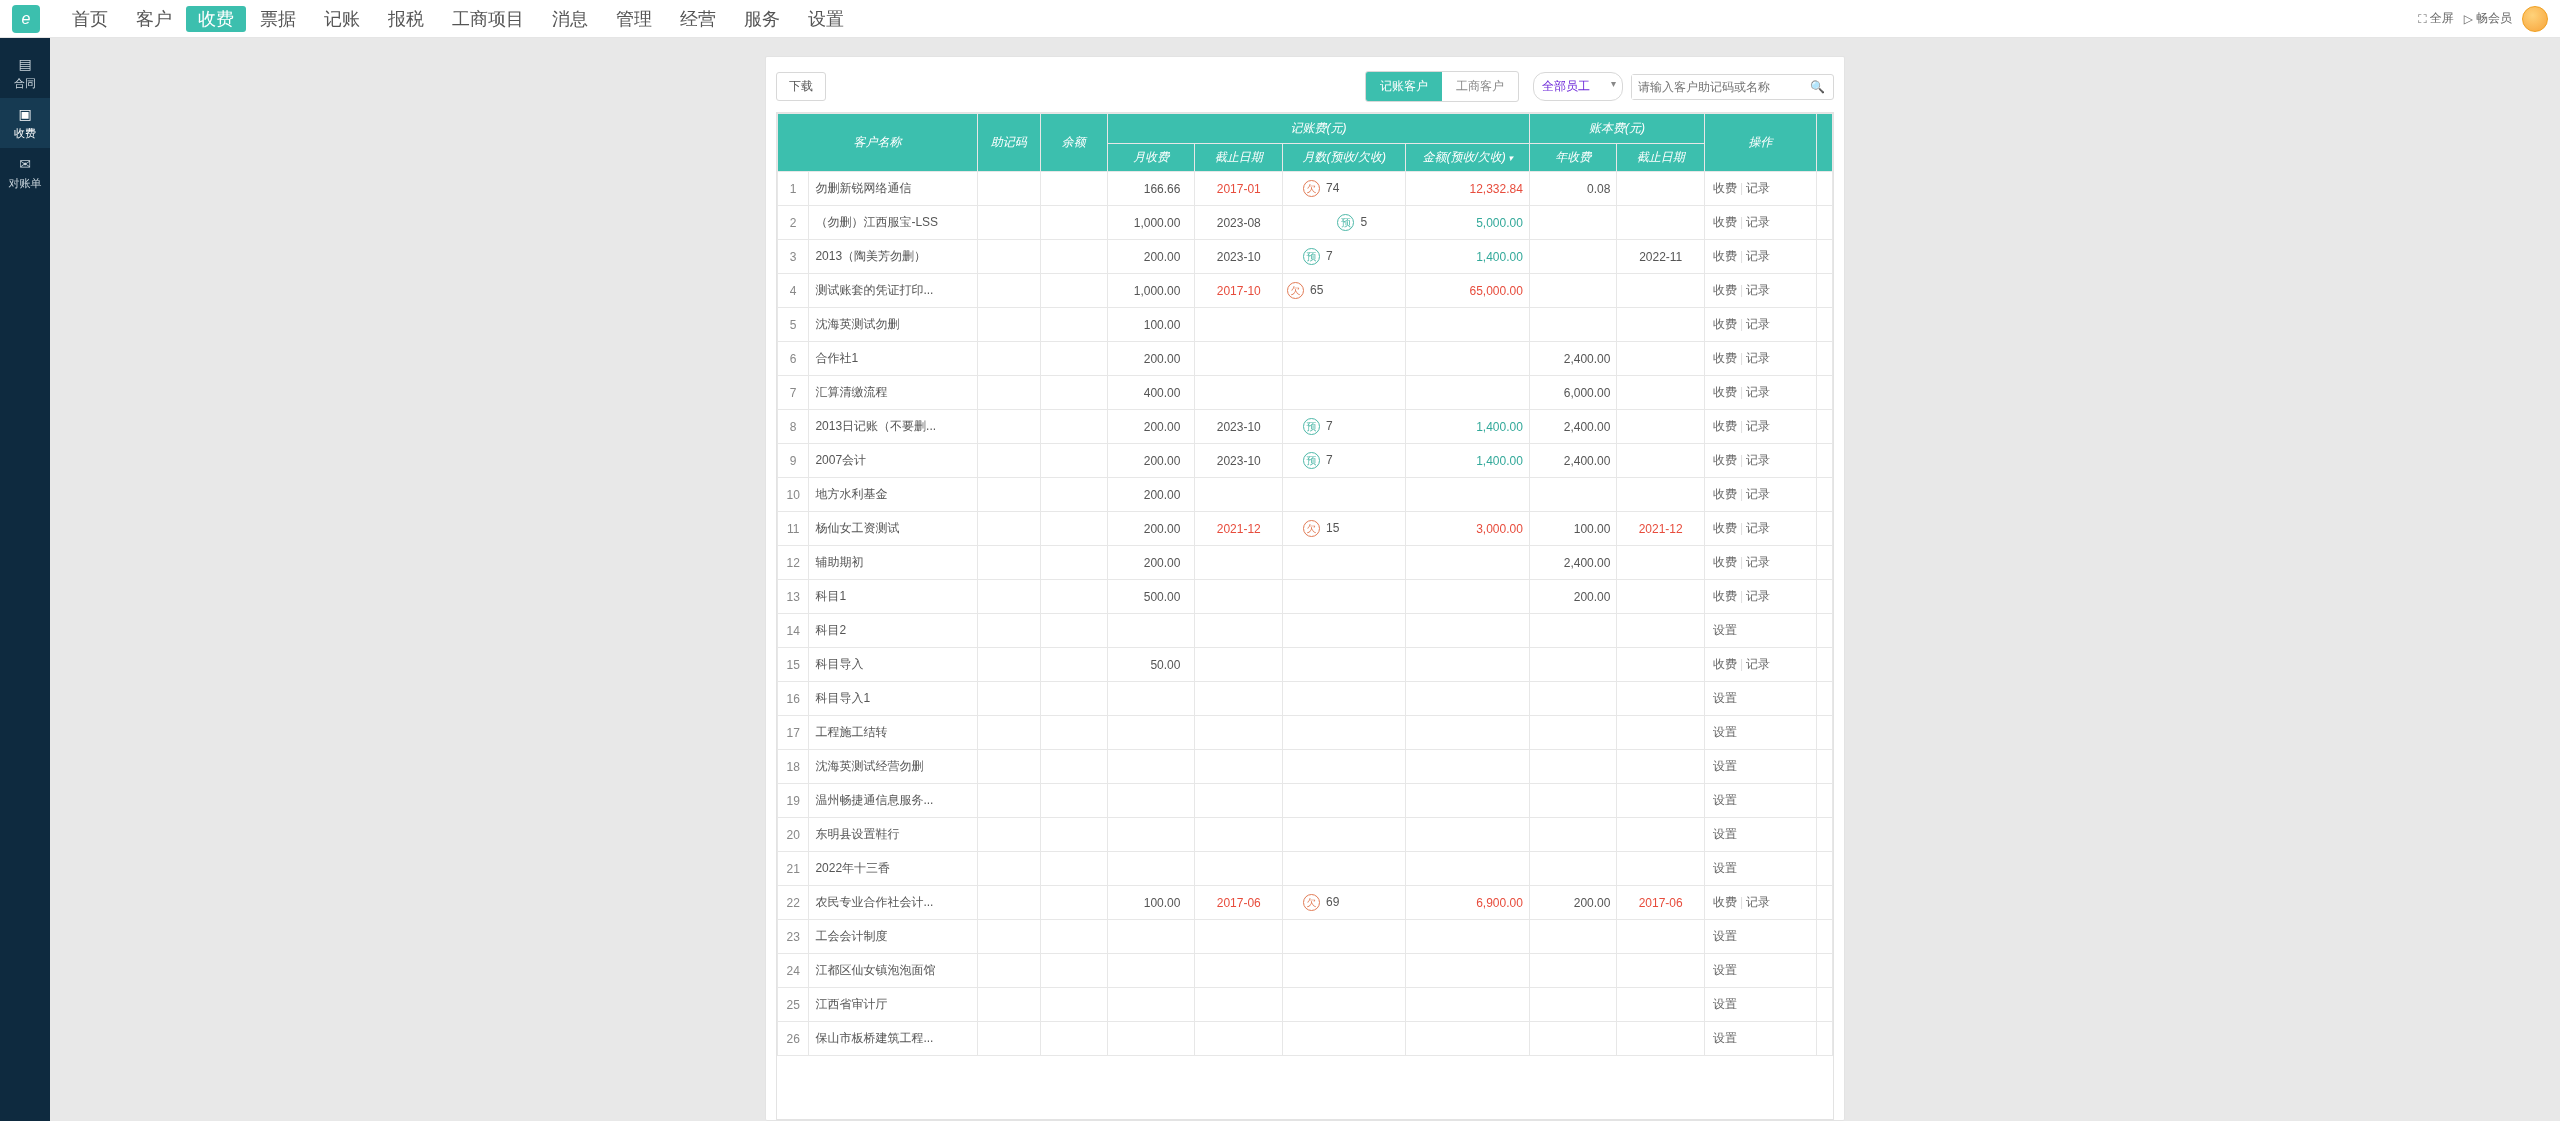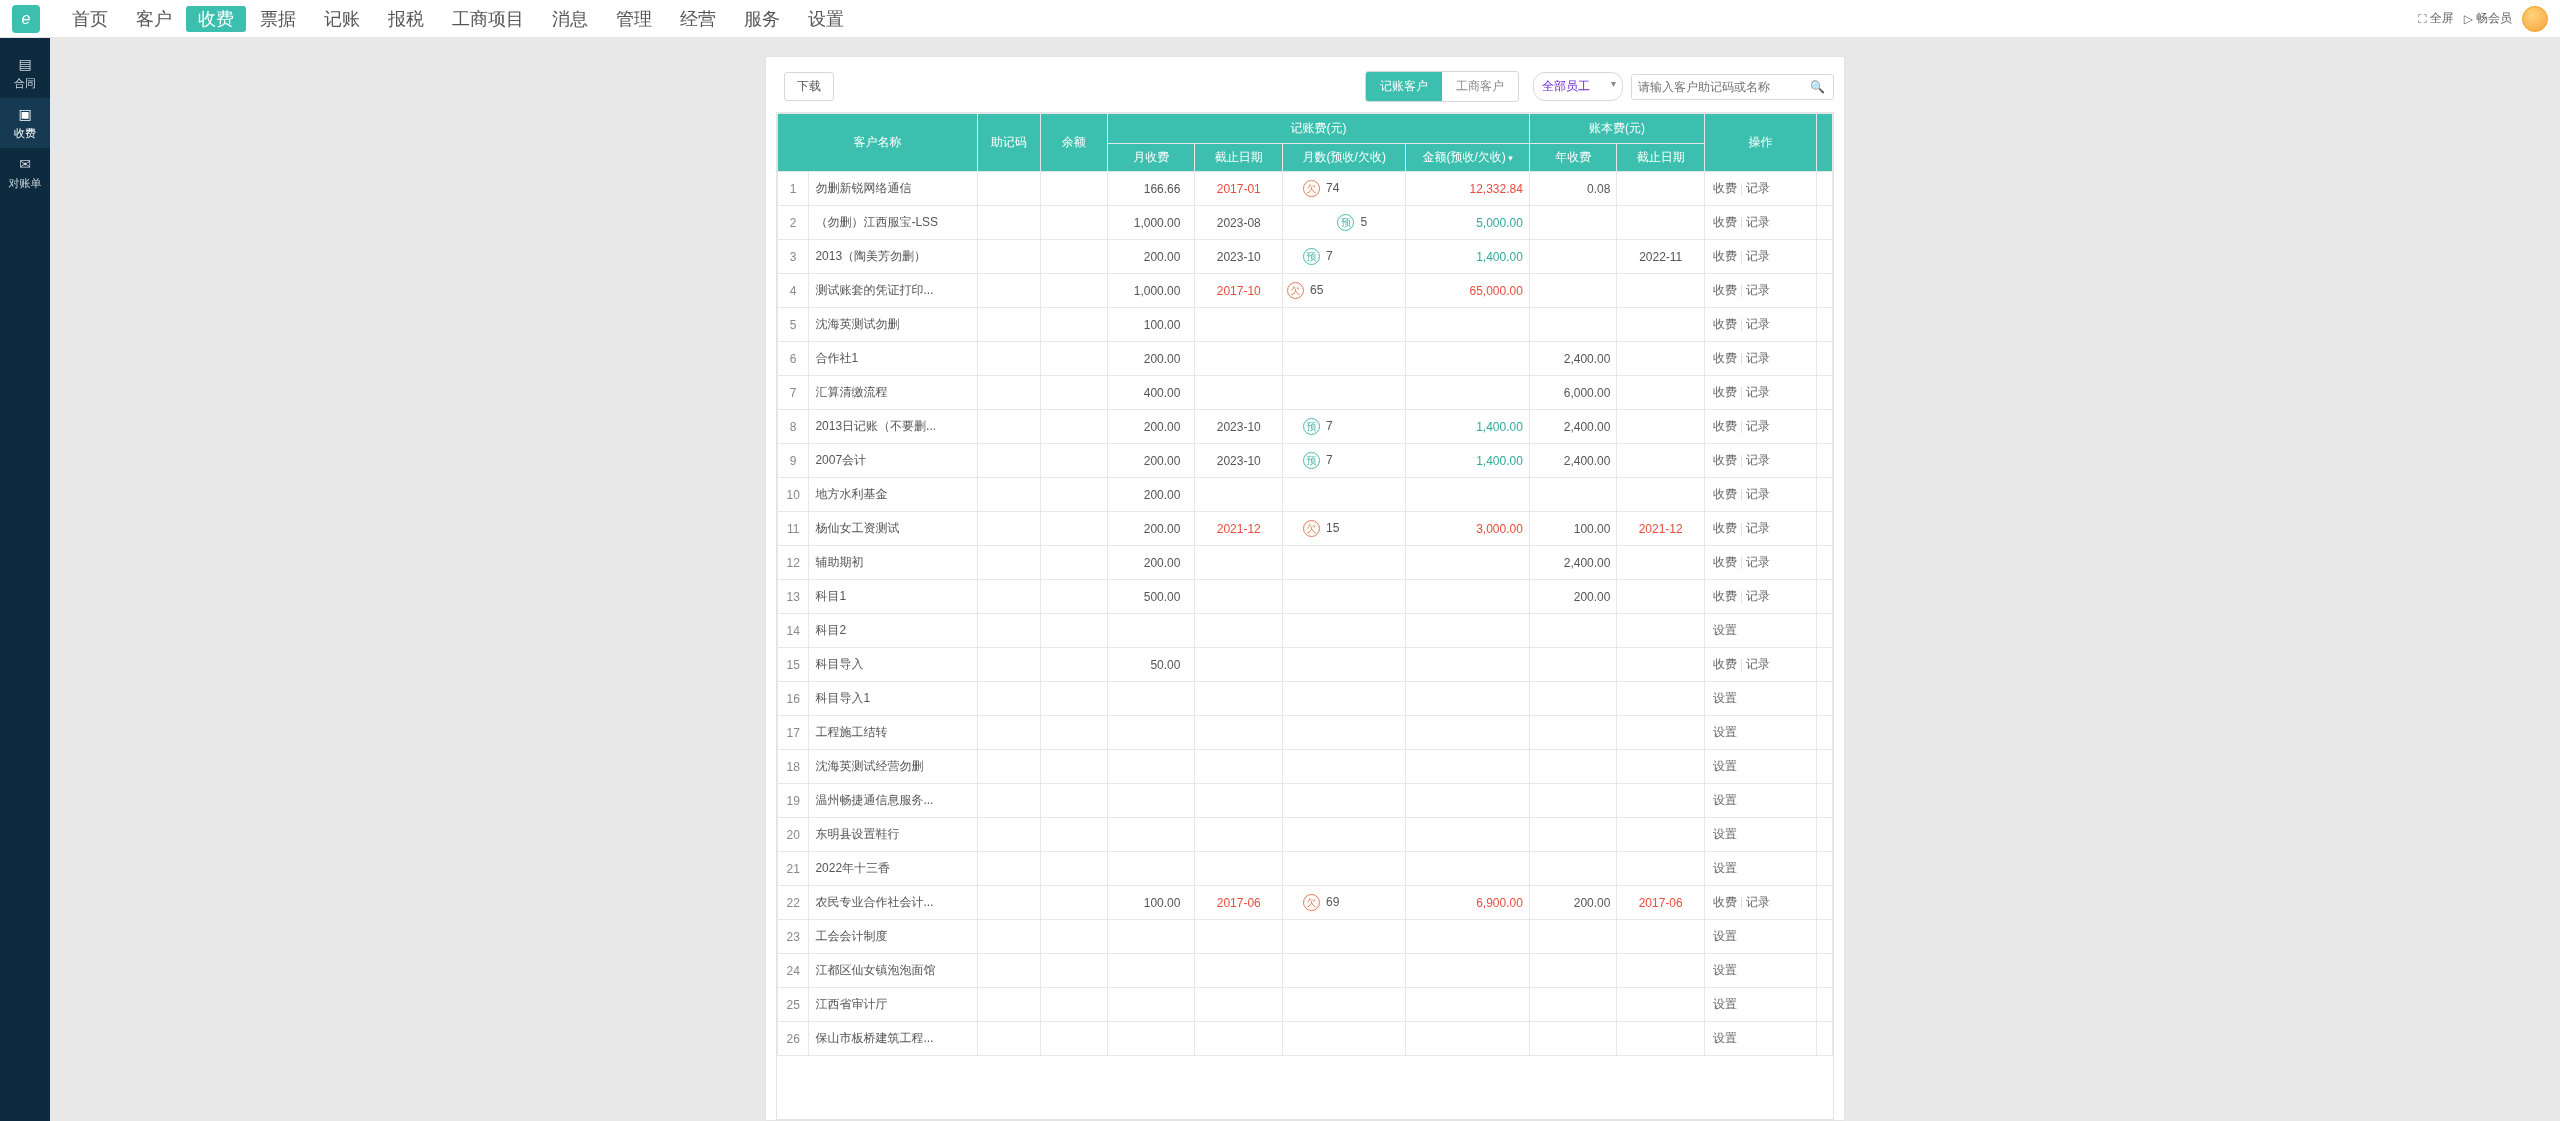--- a/index.html
+++ b/index.html
@@ -20,36 +20,36 @@
 .main { flex: 1; display: flex; overflow: hidden; }
 .sidebar { width: 50px; background: #0e2a3f; display: flex; flex-direction: column; align-items: center; padding-top: 10px; }
 .side-item { width: 50px; height: 50px; display: flex; flex-direction: column; align-items: center; justify-content: center; color: #cbd6dd; font-size: 11px; gap: 3px; cursor: pointer; }
 .side-item.active { background: #163a52; color: #fff; }
 .side-icon { width: 18px; height: 18px; display:flex; align-items:center; justify-content:center; font-size:14px; }
 
 .content { flex: 1; overflow: auto; display: flex; justify-content: center; padding: 18px 0 0 0; }
 .panel { width: 1080px; background: #fff; border: 1px solid #e3e3e3; border-radius: 2px; padding: 14px 10px 0 10px; display:flex; flex-direction:column; }
 
 .toolbar { display: flex; align-items: center; margin-bottom: 10px; }
-.btn { padding: 5px 12px; border: 1px solid #d8d8d8; border-radius: 3px; background: #fff; cursor: pointer; font-size: 12px; color:#555;margin-left:8px; }
+.btn { padding: 5px 12px; border: 1px solid #d8d8d8; border-radius: 3px; background: #fff; cursor: pointer; font-size: 12px; color:#555; }
 .spacer { flex: 1; }
 .tabbtns { display: flex; border: 1px solid #d8d8d8; border-radius: 3px; overflow: hidden; margin-right: 14px; }
 .tabbtns .tb { padding: 6px 14px; font-size: 12px; cursor: pointer; color:#888; }
 .tabbtns .tb.active { background: #3cbfae; color: #fff; }
 .select { border: 1px solid #d8d8d8; border-radius: 12px; padding: 5px 24px 5px 8px; position: relative; min-width: 90px; cursor: pointer; color:#6d28d9; }
 .select:after { content: "▾"; position: absolute; right: 6px; top: 5px; color: #888; font-size:10px; }
 .searchwrap { display:flex; align-items:center; border:1px solid #d8d8d8; border-radius:3px; margin-left:8px; }
 .searchwrap input { border:none; outline:none; padding: 5px 6px; width: 170px; font-size:12px; color:#8b5cf6; }
 .searchwrap .sicon { padding: 0 8px; color:#999; cursor:pointer; }
 
 
 .tablewrap { flex:1; overflow:auto; border:1px solid #e3e3e3; }
 table { border-collapse: collapse; width: 100%; table-layout: fixed; }
 th, td { border: 1px solid #e7e7e7; padding: 0 4px; height: 34px; font-size: 12px; text-align: center; overflow: hidden; text-overflow: ellipsis; white-space: nowrap; }
-thead th { background: #3cbfae; color: #fff; font-weight: normal; height: 30px; }
+thead th { background: #3cbfae; color: #fff; font-weight: normal; height: 30px; font-style: italic; }
 thead tr.sub th { height: 28px; }
 tbody td { color: #555; }
 tbody tr:nth-child(even) td { background: #fafafa00; }
 .col-idx { width: 28px; color:#888; text-align:center; }
 .col-name { width: 150px; text-align: left; padding-left:6px; }
 .col-code { width: 56px; }
 .col-bal { width: 60px; }
 .col-mfee { width: 78px; text-align:right; padding-right:14px;}
 .col-edate { width: 78px; }
 .col-months { width: 110px; }

